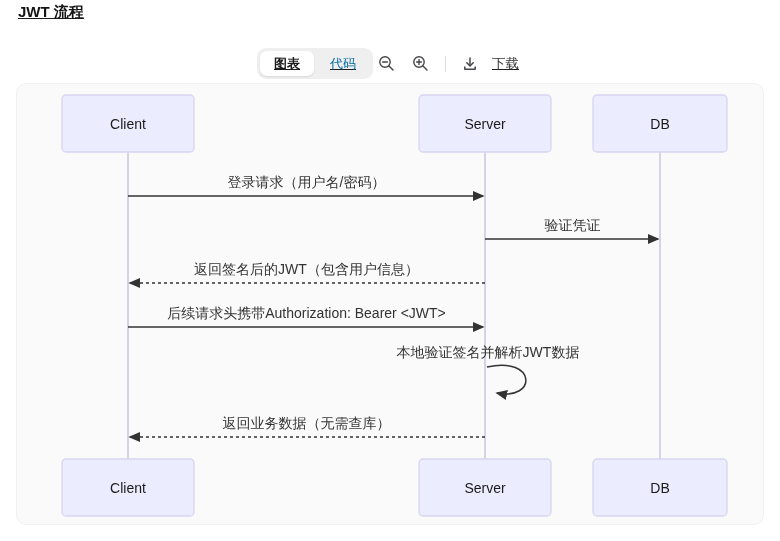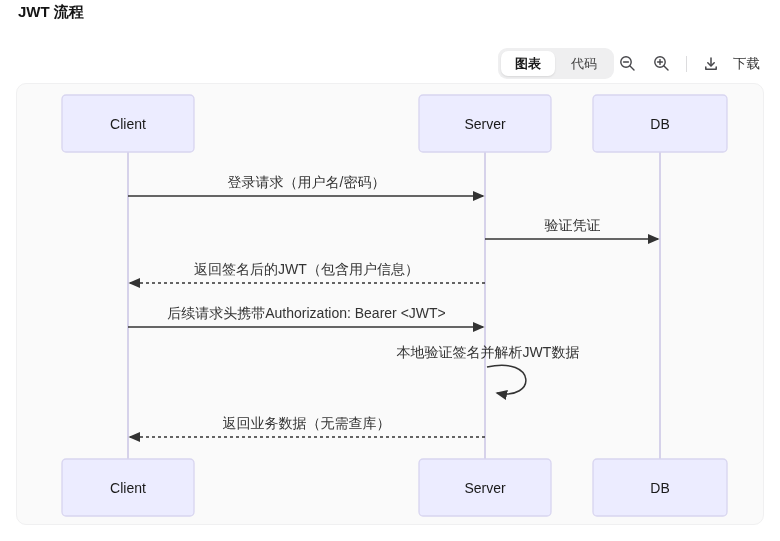--- a/index.html
+++ b/index.html
@@ -4,51 +4,51 @@
 <style>
   * { box-sizing: border-box; }
   html, body { margin: 0; padding: 0; }
   body {
     width: 780px; height: 541px;
     background: #ffffff;
     font-family: "Liberation Sans", sans-serif;
     color: #1f1f1f;
     overflow: hidden;
   }
-  .page { padding: 0 16px 0 16px; }
+  .page { padding: 0 16px 0 16px; text-decoration: underline; }
 
   .page-title {
     font-size: 15px;
     font-weight: 700;
     margin: 2px 0 26px 2px;
     line-height: 20px;
     color: #141414;
   }
 
   .toolbar {
     display: flex;
-    justify-content: flex-end;
+    justify-content: center;
     align-items: center;
     height: 31px;
     margin-bottom: 4px;
   }
   .tab-group {
     display: inline-flex;
     align-items: center;
     background: #efeff0;
     border-radius: 9px;
     padding: 3px;
     gap: 2px;
   }
   .tab {
     border: none;
     background: transparent;
     font-family: "Liberation Sans", sans-serif;
     font-size: 13px;
-    color: #404040;
+    color: #0369a1;
     padding: 4px 14px;
     border-radius: 7px;
     cursor: pointer;
     line-height: 17px;
   }
   .tab.active {
     background: #ffffff;
     color: #1a1a1a;
     font-weight: 700;
     box-shadow: 0 1px 2px rgba(0,0,0,0.10);

